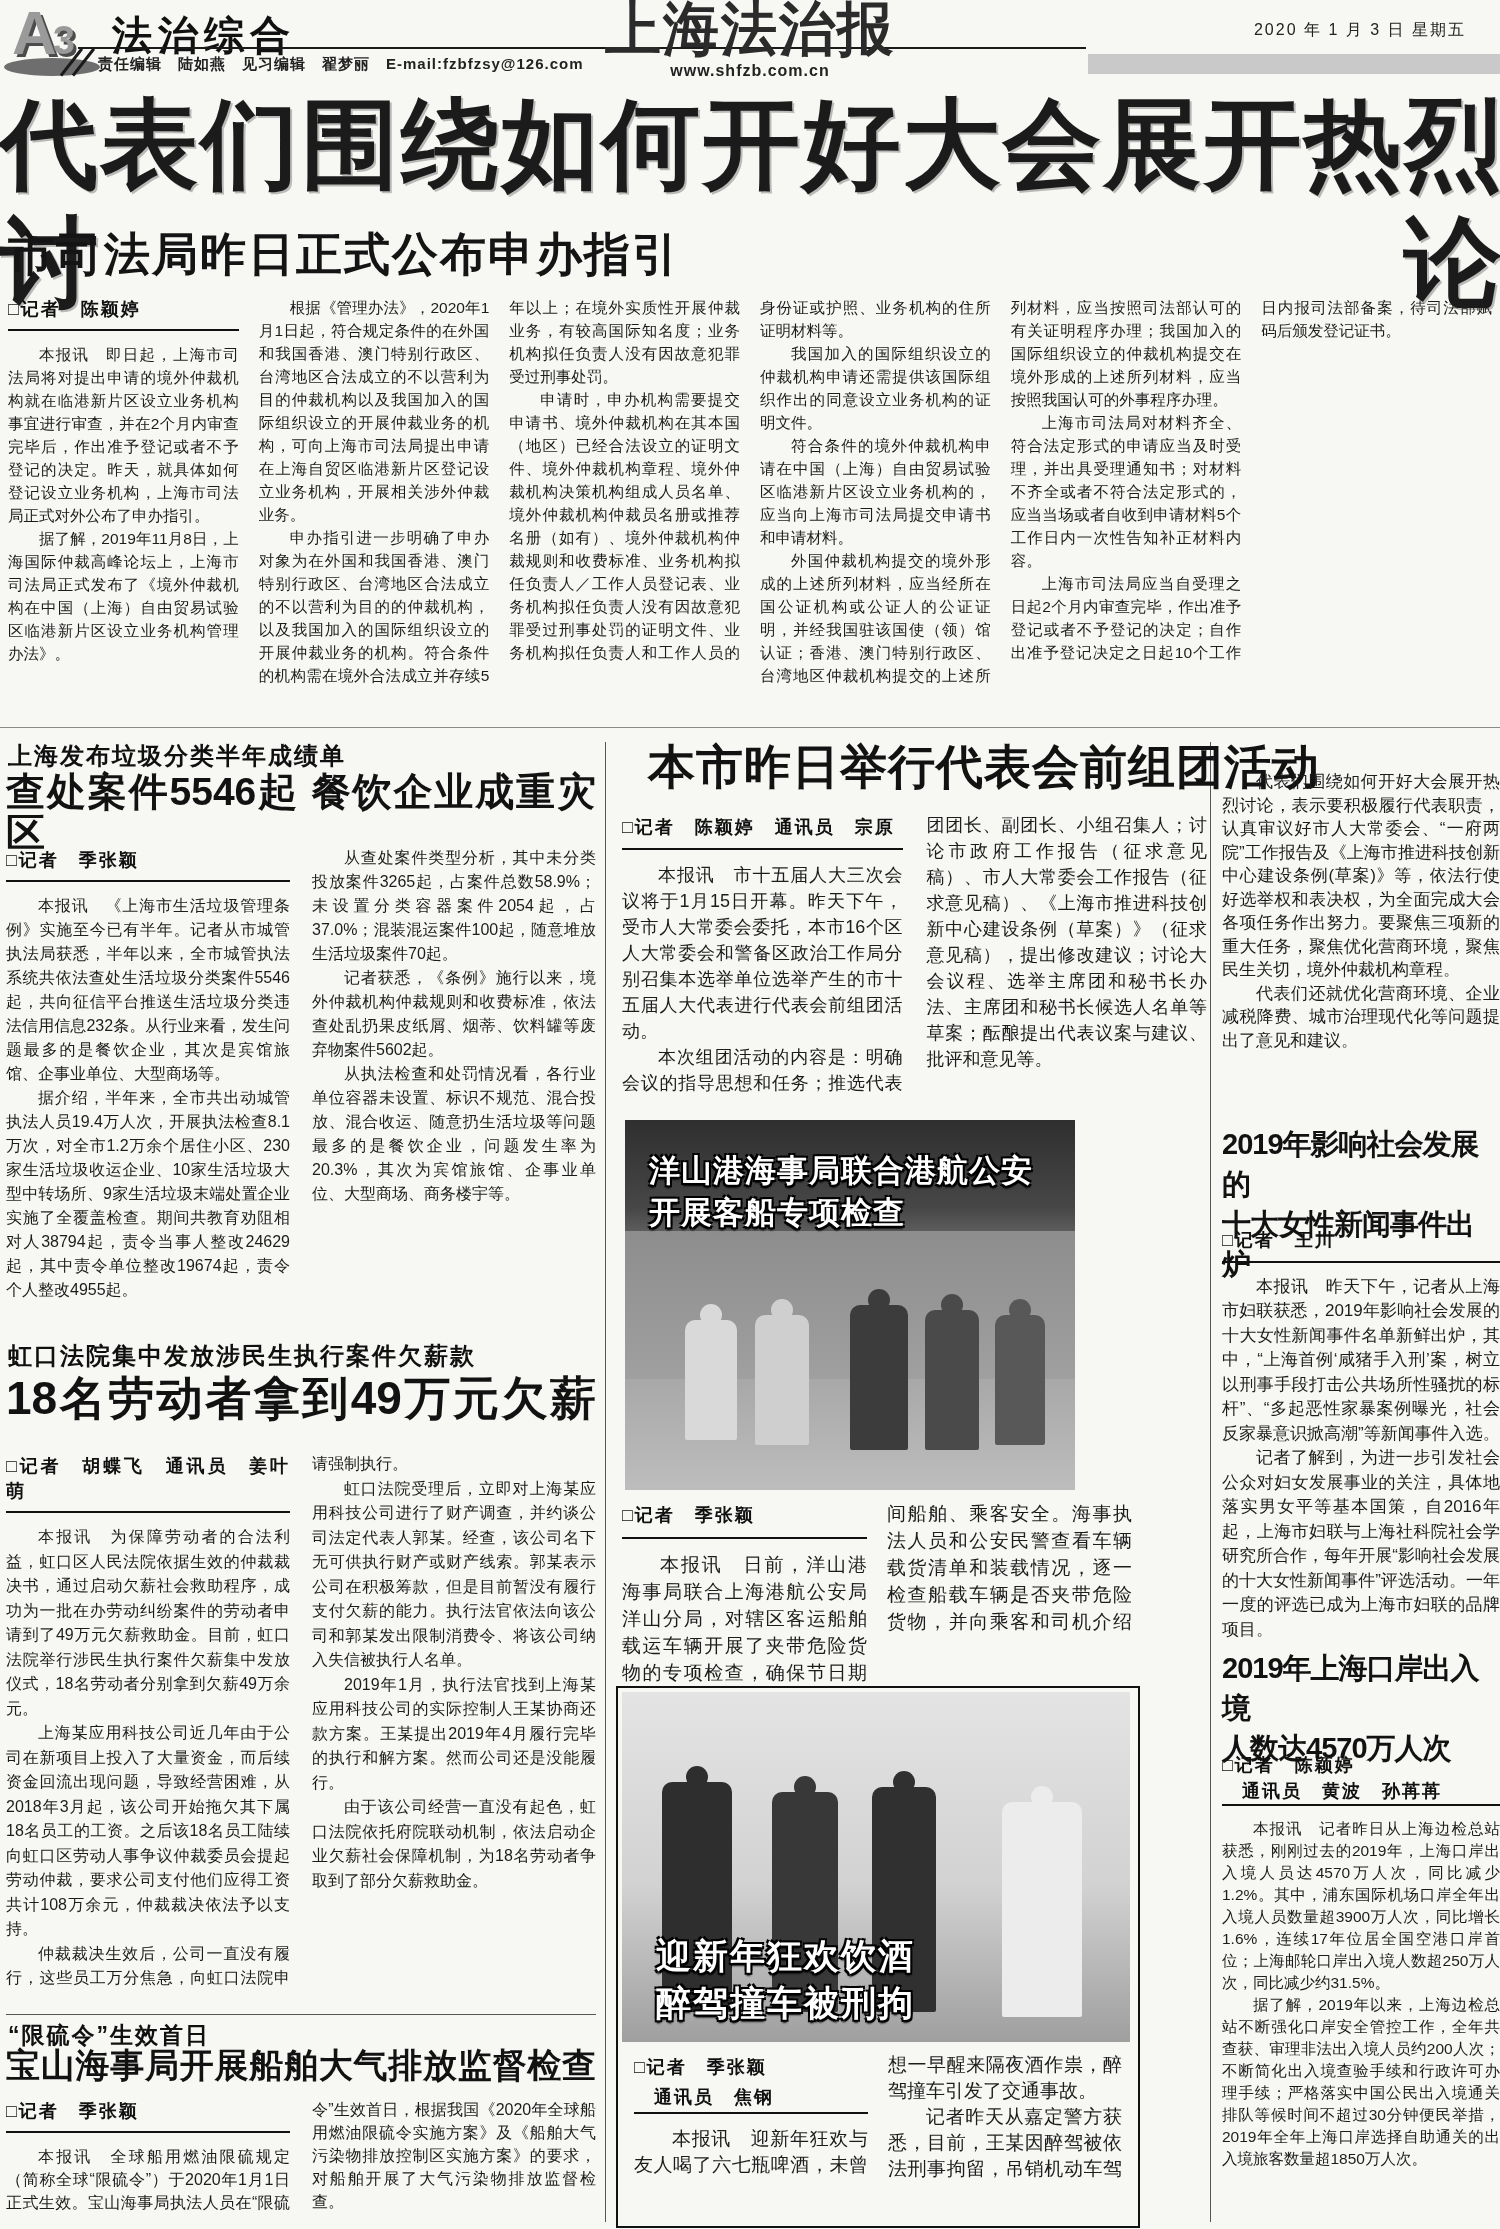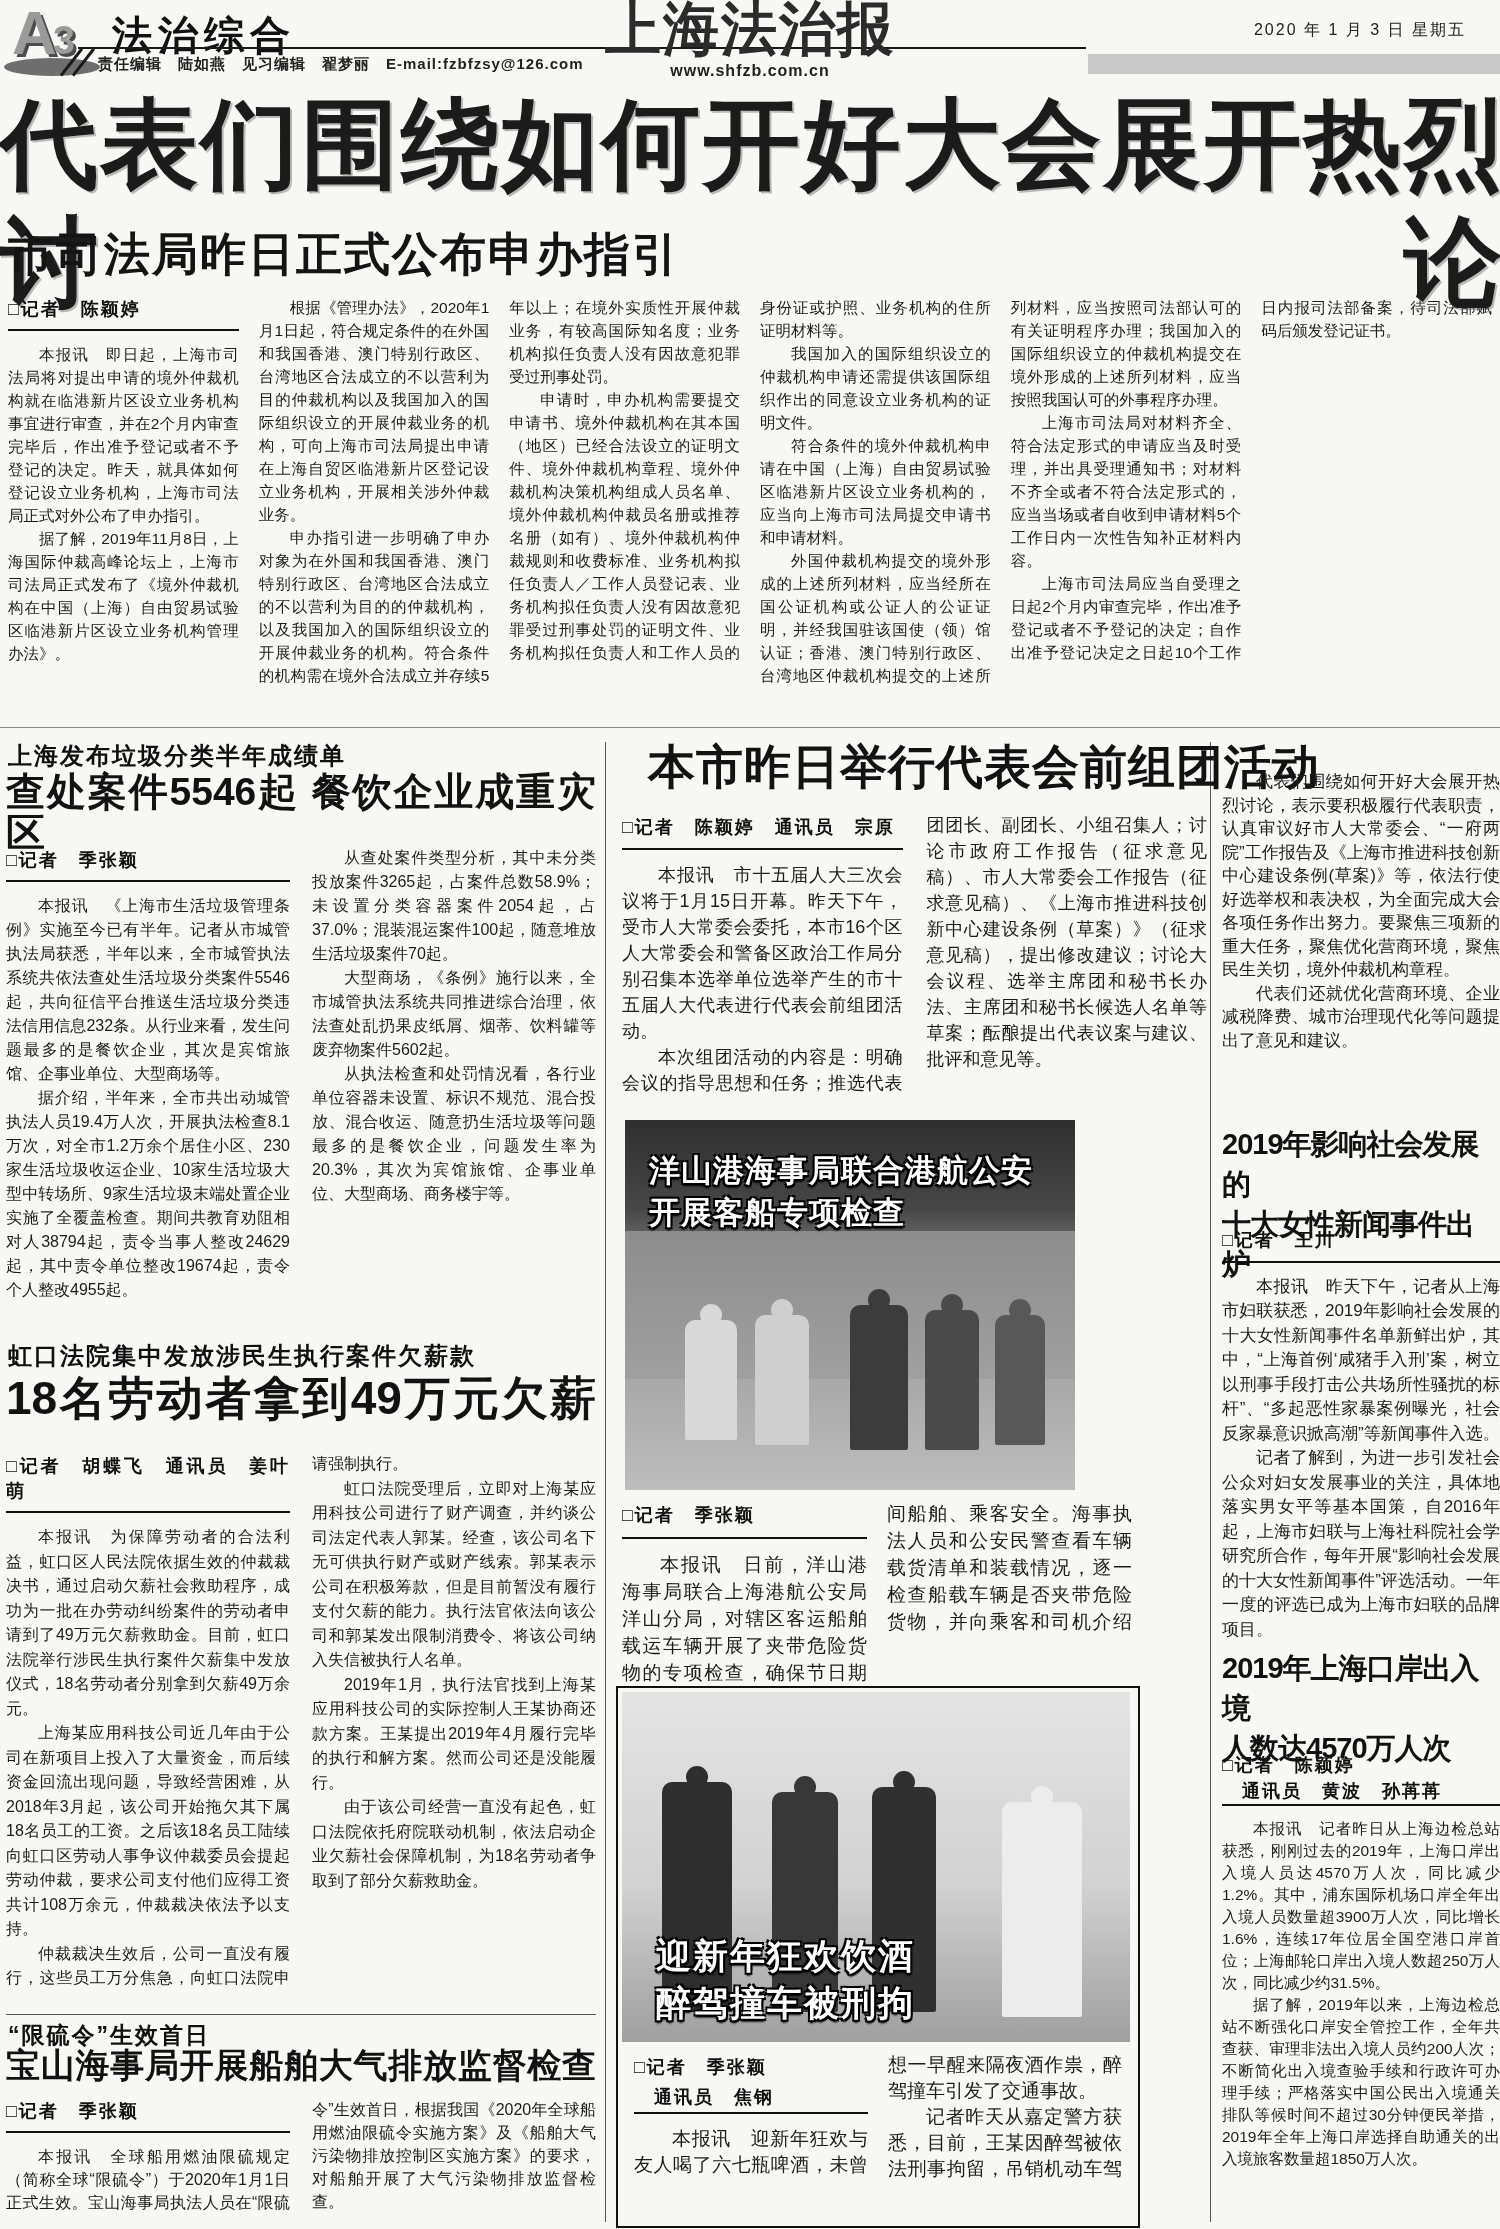--- a/index.html
+++ b/index.html
@@ -134,21 +134,21 @@
   <div class="vrule" style="left:605px;top:742px;height:1480px;"></div>
   <div class="vrule" style="left:1210px;top:742px;height:1480px;"></div>
 
   <div class="kicker" style="left:8px;top:740px;">上海发布垃圾分类半年成绩单</div>
   <div class="h2line" id="garbage-head">查处案件5546起  餐饮企业成重灾区</div>
   <div class="body-cols" id="garbage-body">
     <div class="byline">□记者　季张颖</div>
     <p>本报讯　《上海市生活垃圾管理条例》实施至今已有半年。记者从市城管执法局获悉，半年以来，全市城管执法系统共依法查处生活垃圾分类案件5546起，共向征信平台推送生活垃圾分类违法信用信息232条。从行业来看，发生问题最多的是餐饮企业，其次是宾馆旅馆、企事业单位、大型商场等。</p>
     <p>据介绍，半年来，全市共出动城管执法人员19.4万人次，开展执法检查8.1万次，对全市1.2万余个居住小区、230家生活垃圾收运企业、10家生活垃圾大型中转场所、9家生活垃圾末端处置企业实施了全覆盖检查。期间共教育劝阻相对人38794起，责令当事人整改24629起，其中责令单位整改19674起，责令个人整改4955起。</p>
     <p>从查处案件类型分析，其中未分类投放案件3265起，占案件总数58.9%；未设置分类容器案件2054起，占37.0%；混装混运案件100起，随意堆放生活垃圾案件70起。</p>
-    <p>大型商场，《条例》施行以来，全市城管执法系统共同推进综合治理，依法查处乱扔果皮纸屑、烟蒂、饮料罐等废弃物案件5602起。</p>
+    <p>记者获悉，《条例》施行以来，境外仲裁机构仲裁规则和收费标准，依法查处乱扔果皮纸屑、烟蒂、饮料罐等废弃物案件5602起。</p>
     <p>从执法检查和处罚情况看，各行业单位容器未设置、标识不规范、混合投放、混合收运、随意扔生活垃圾等问题最多的是餐饮企业，问题发生率为20.3%，其次为宾馆旅馆、企事业单位、大型商场、商务楼宇等。</p>
   </div>
 
   <div class="h2line" id="congress-head">本市昨日举行代表会前组团活动</div>
   <div class="body-cols" id="congress-body">
     <div class="byline">□记者　陈颖婷　通讯员　宗原</div>
     <p>本报讯　市十五届人大三次会议将于1月15日开幕。昨天下午，受市人大常委会委托，本市16个区人大常委会和警备区政治工作局分别召集本选举单位选举产生的市十五届人大代表进行代表会前组团活动。</p>
     <p>本次组团活动的内容是：明确会议的指导思想和任务；推选代表团团长、副团长、小组召集人；讨论市政府工作报告（征求意见稿）、市人大常委会工作报告（征求意见稿）、《上海市推进科技创新中心建设条例（草案）》（征求意见稿），提出修改建议；讨论大会议程、选举主席团和秘书长办法、主席团和秘书长候选人名单等草案；酝酿提出代表议案与建议、批评和意见等。</p>
   </div>
   <div class="body-cols" id="congress-cont">

